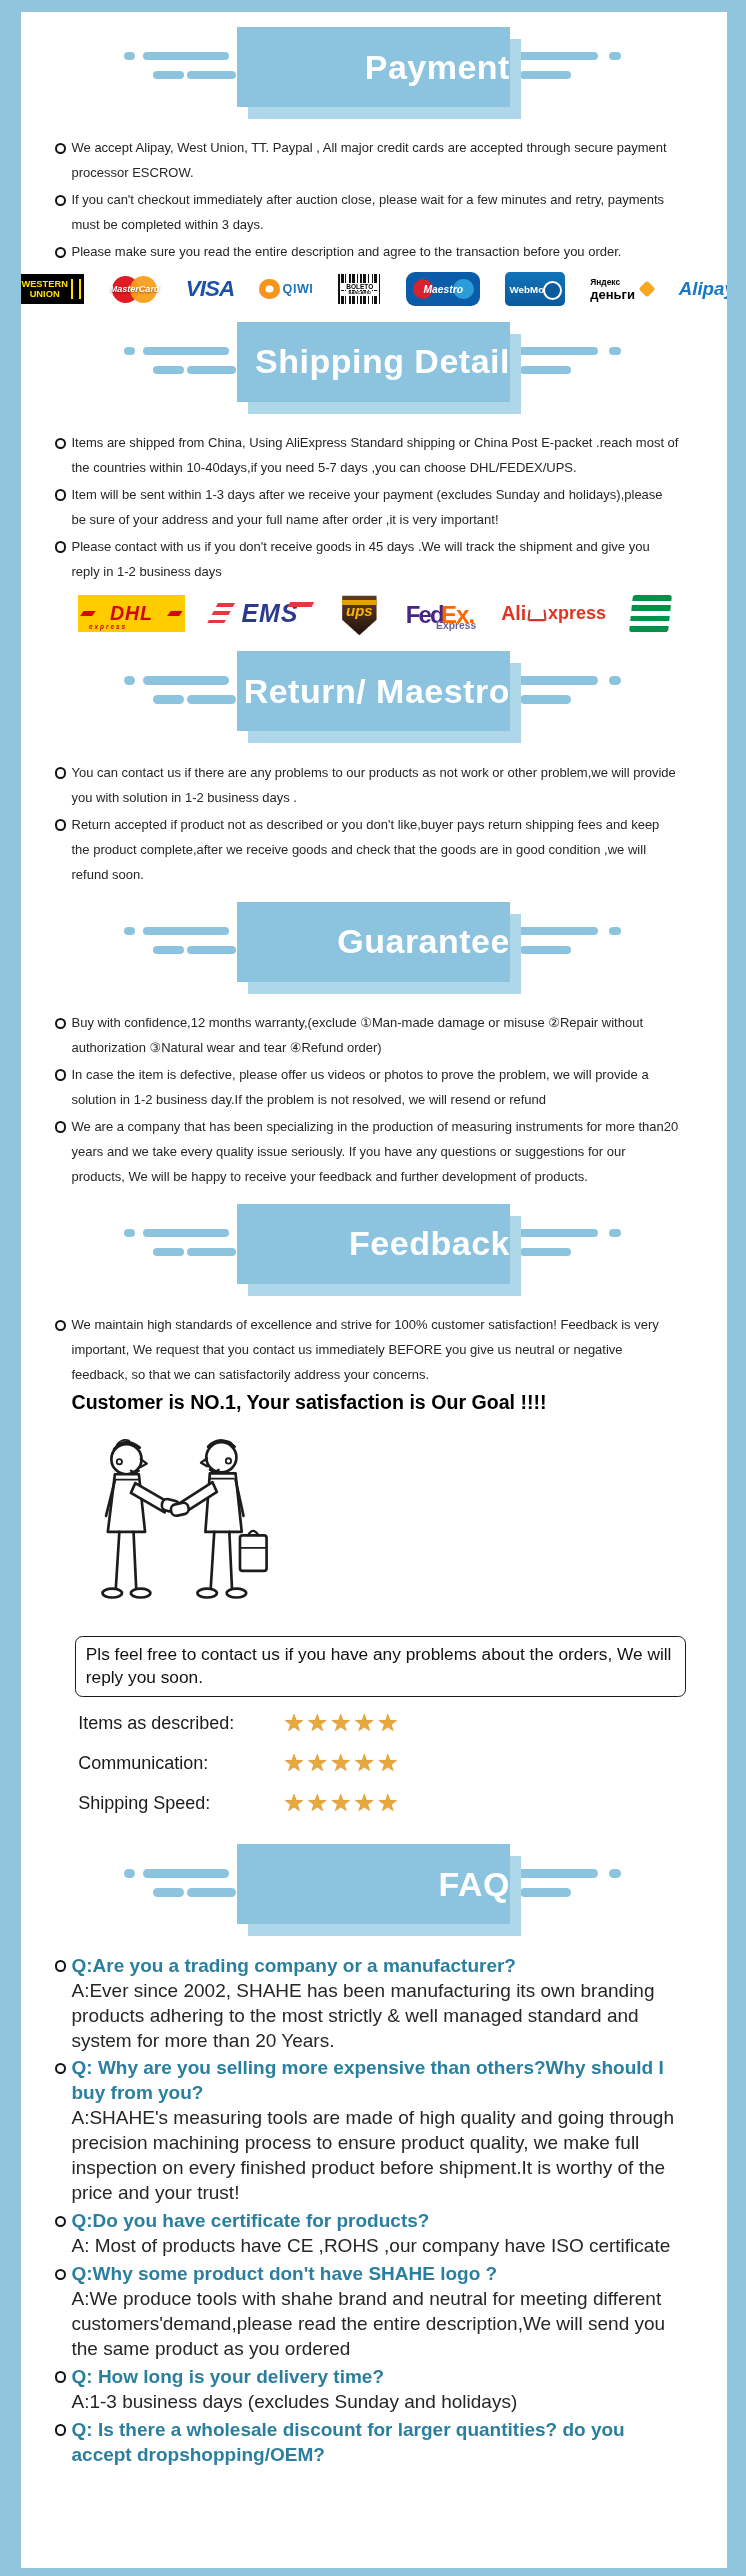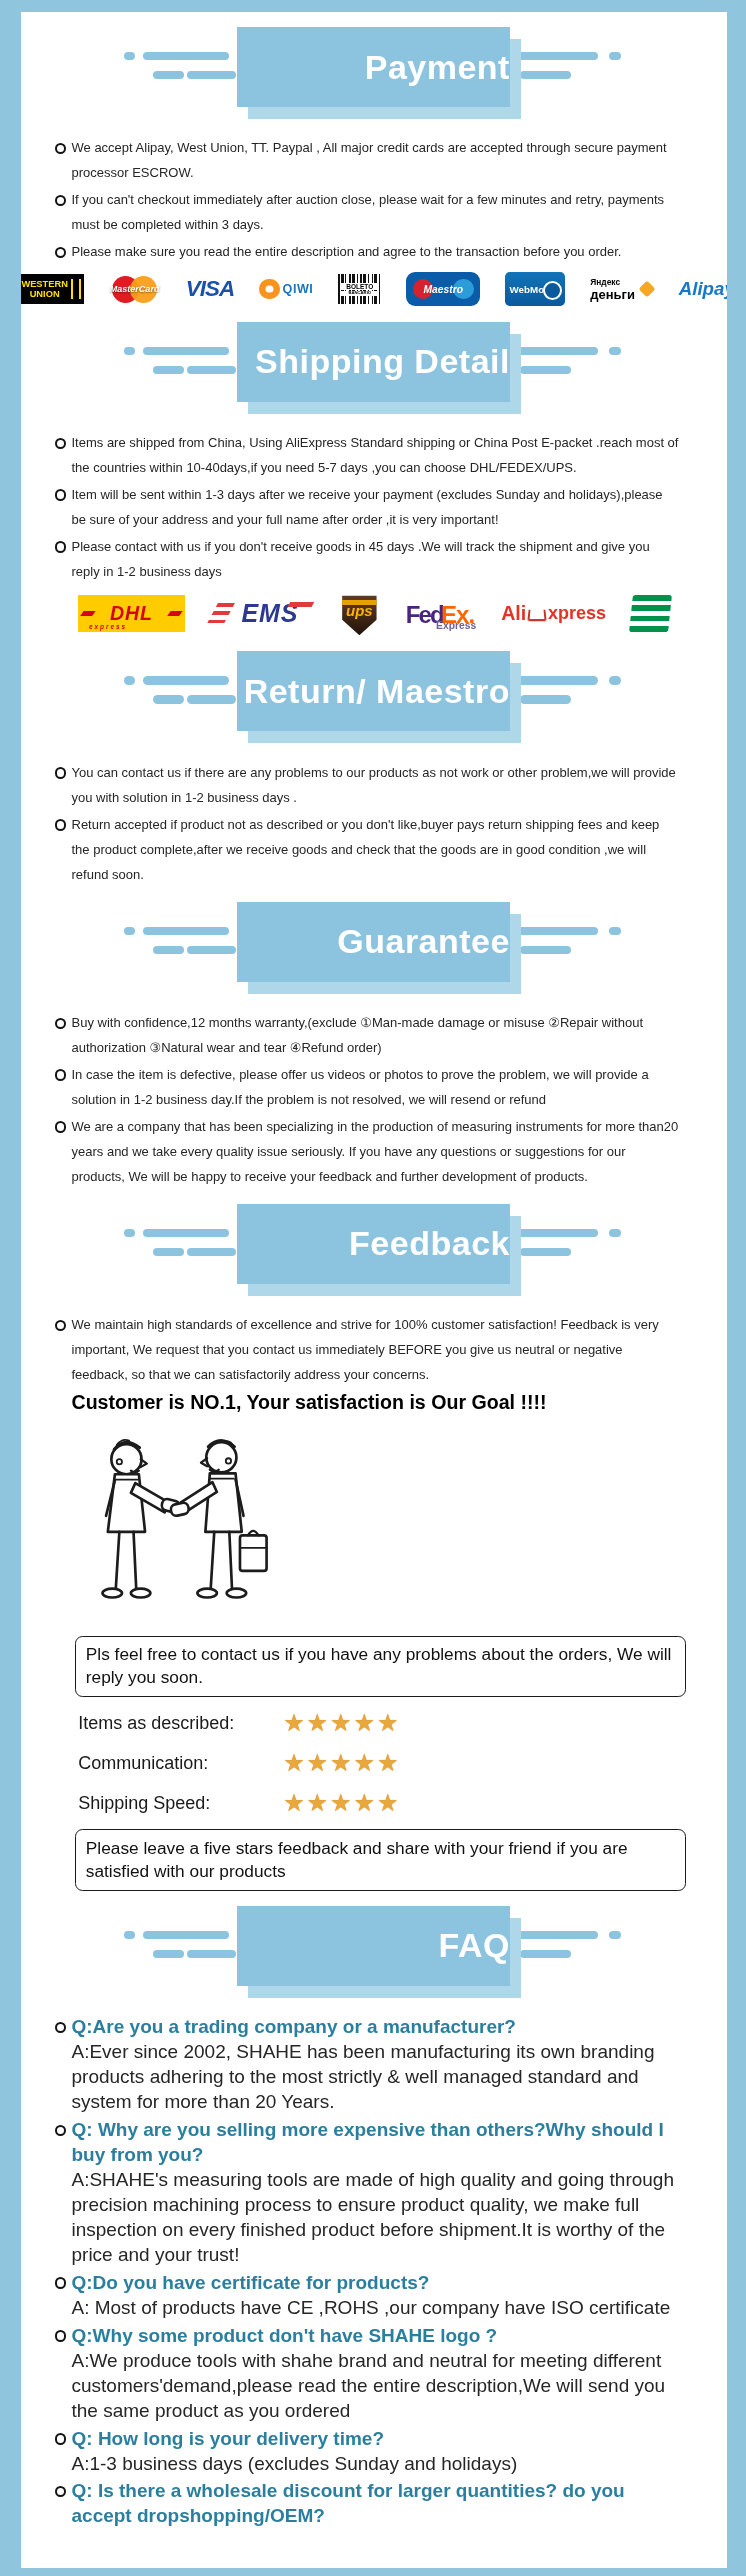--- a/index.html
+++ b/index.html
@@ -370,21 +370,20 @@
   <div class="rating-row">
     <span class="rating-label">Communication:</span>
     <span class="stars"><span class="star">★</span><span class="star">★</span><span class="star">★</span><span class="star">★</span><span class="star">★</span></span>
   </div>
 
   <div class="rating-row">
     <span class="rating-label">Shipping Speed:</span>
     <span class="stars"><span class="star">★</span><span class="star">★</span><span class="star">★</span><span class="star">★</span><span class="star">★</span></span>
   </div>
 </div>
-      <div class="chat-box">Please leave a five stars feedback and share with your friend if you are satisfied with our products</div>
     </div>
   </div>
 
   <div class="faq-section">
     <div class="sec-header">
       <div class="decor">
         <span class="d-dot-l"></span>
           <span class="d1"></span>
           <span class="d2"></span>
           <span class="d3"></span>

